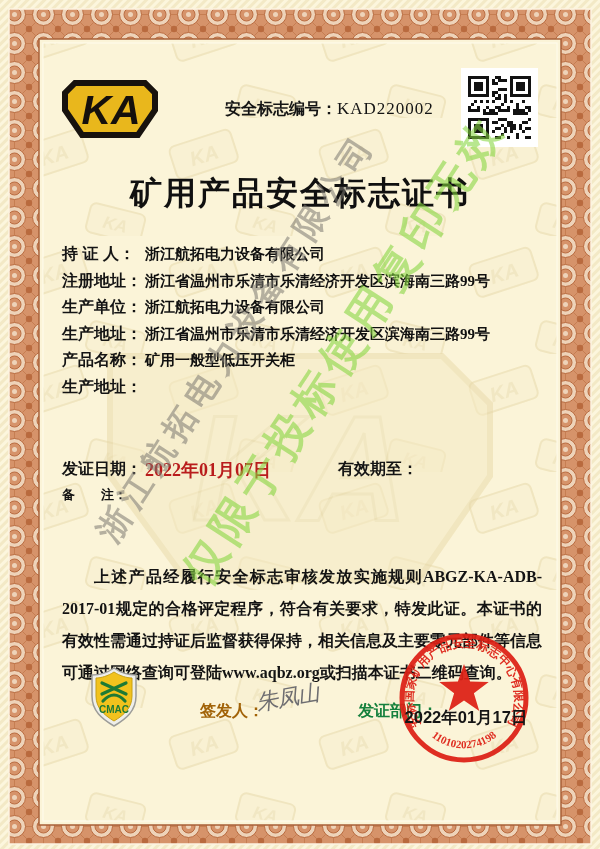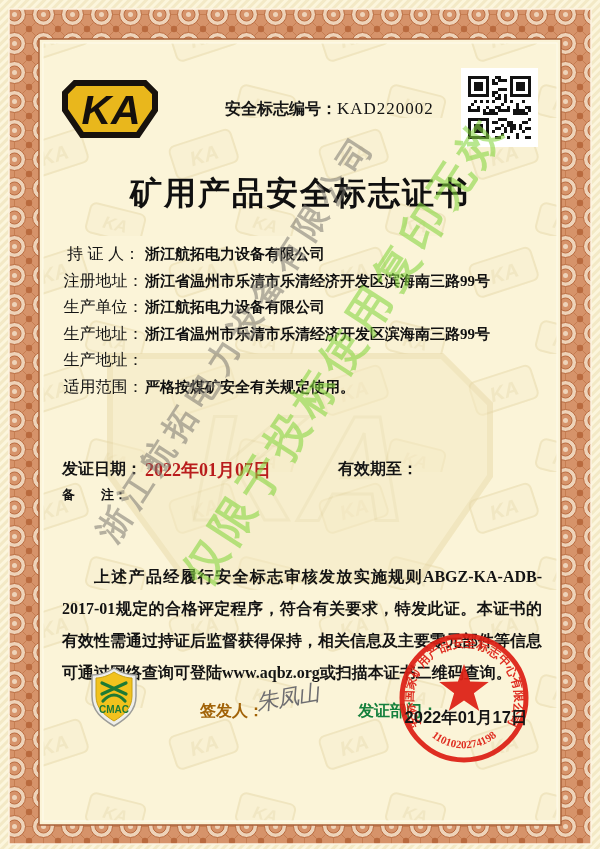--- a/index.html
+++ b/index.html
@@ -12,21 +12,21 @@
   .certno{position:absolute;left:225px;top:99px;font-size:16px;color:#141414;white-space:nowrap;}
   .certno .lbl{font-weight:bold;}
   .certno .val{font-family:Liberation Serif, serif;font-size:17px;letter-spacing:1px;}
   .qr{position:absolute;left:461px;top:68px;width:77px;height:79px;background:#ffffff;
       display:flex;align-items:center;justify-content:center;}
   .title{position:absolute;left:0;right:0;top:172px;text-align:center;font-size:32px;
          font-weight:bold;letter-spacing:2px;color:#101010;}
   
   .fields{position:absolute;left:62px;top:244px;right:56px;}
   .field-row{display:flex;height:26.6px;align-items:flex-start;}
-  .f-label{min-width:83px;font-weight:normal;font-size:16px;color:#141414;white-space:nowrap;text-align:center;}
+  .f-label{min-width:83px;font-weight:bold;font-size:16px;color:#141414;white-space:nowrap;}
   .field-row.wide .f-label{min-width:0;margin-right:10px;}
   .f-value{font-family:"Liberation Serif",serif;font-weight:bold;font-size:15px;color:#101010;
            white-space:nowrap;padding-top:1px;}
   .date-row{position:absolute;left:62px;top:457px;right:56px;display:flex;align-items:center;}
   .dr-l{font-weight:bold;font-size:16px;color:#141414;white-space:nowrap;}
   .dr-l1{min-width:83px;}
   .dr-v{font-family:"Liberation Serif",serif;font-weight:bold;font-size:18px;color:#b91c1c;white-space:nowrap;padding-top:1px;}
   .dr-v1{width:157px;}
   .dr-l2{min-width:90px;margin-left:36px;}
   .remark{position:absolute;left:62px;top:486px;font-weight:bold;font-size:13px;color:#141414;}
@@ -321,25 +321,25 @@
         </div>
         <div class="field-row">
           <span class="f-label">生产单位：</span>
           <span class="f-value">浙江航拓电力设备有限公司</span>
         </div>
         <div class="field-row">
           <span class="f-label">生产地址：</span>
           <span class="f-value">浙江省温州市乐清市乐清经济开发区滨海南三路99号</span>
         </div>
         <div class="field-row">
+          <span class="f-label">产品名称：</span>
+          <span class="f-value">矿用一般型低压开关柜</span>
+        </div>
+        <div class="field-row">
           <span class="f-label">生产地址：</span>
-        </div>
-        <div class="field-row">
-          <span class="f-label">适用范围：</span>
-          <span class="f-value">严格按煤矿安全有关规定使用。</span>
         </div>
       </div>
 
     <div class="date-row">
       <span class="dr-l dr-l1">发证日期：</span>
       <span class="dr-v dr-v1">2022年01月07日</span>
       <span class="dr-l dr-l2">有效期至：</span>
     </div>
 
     <div class="remark">备　　注：</div>

